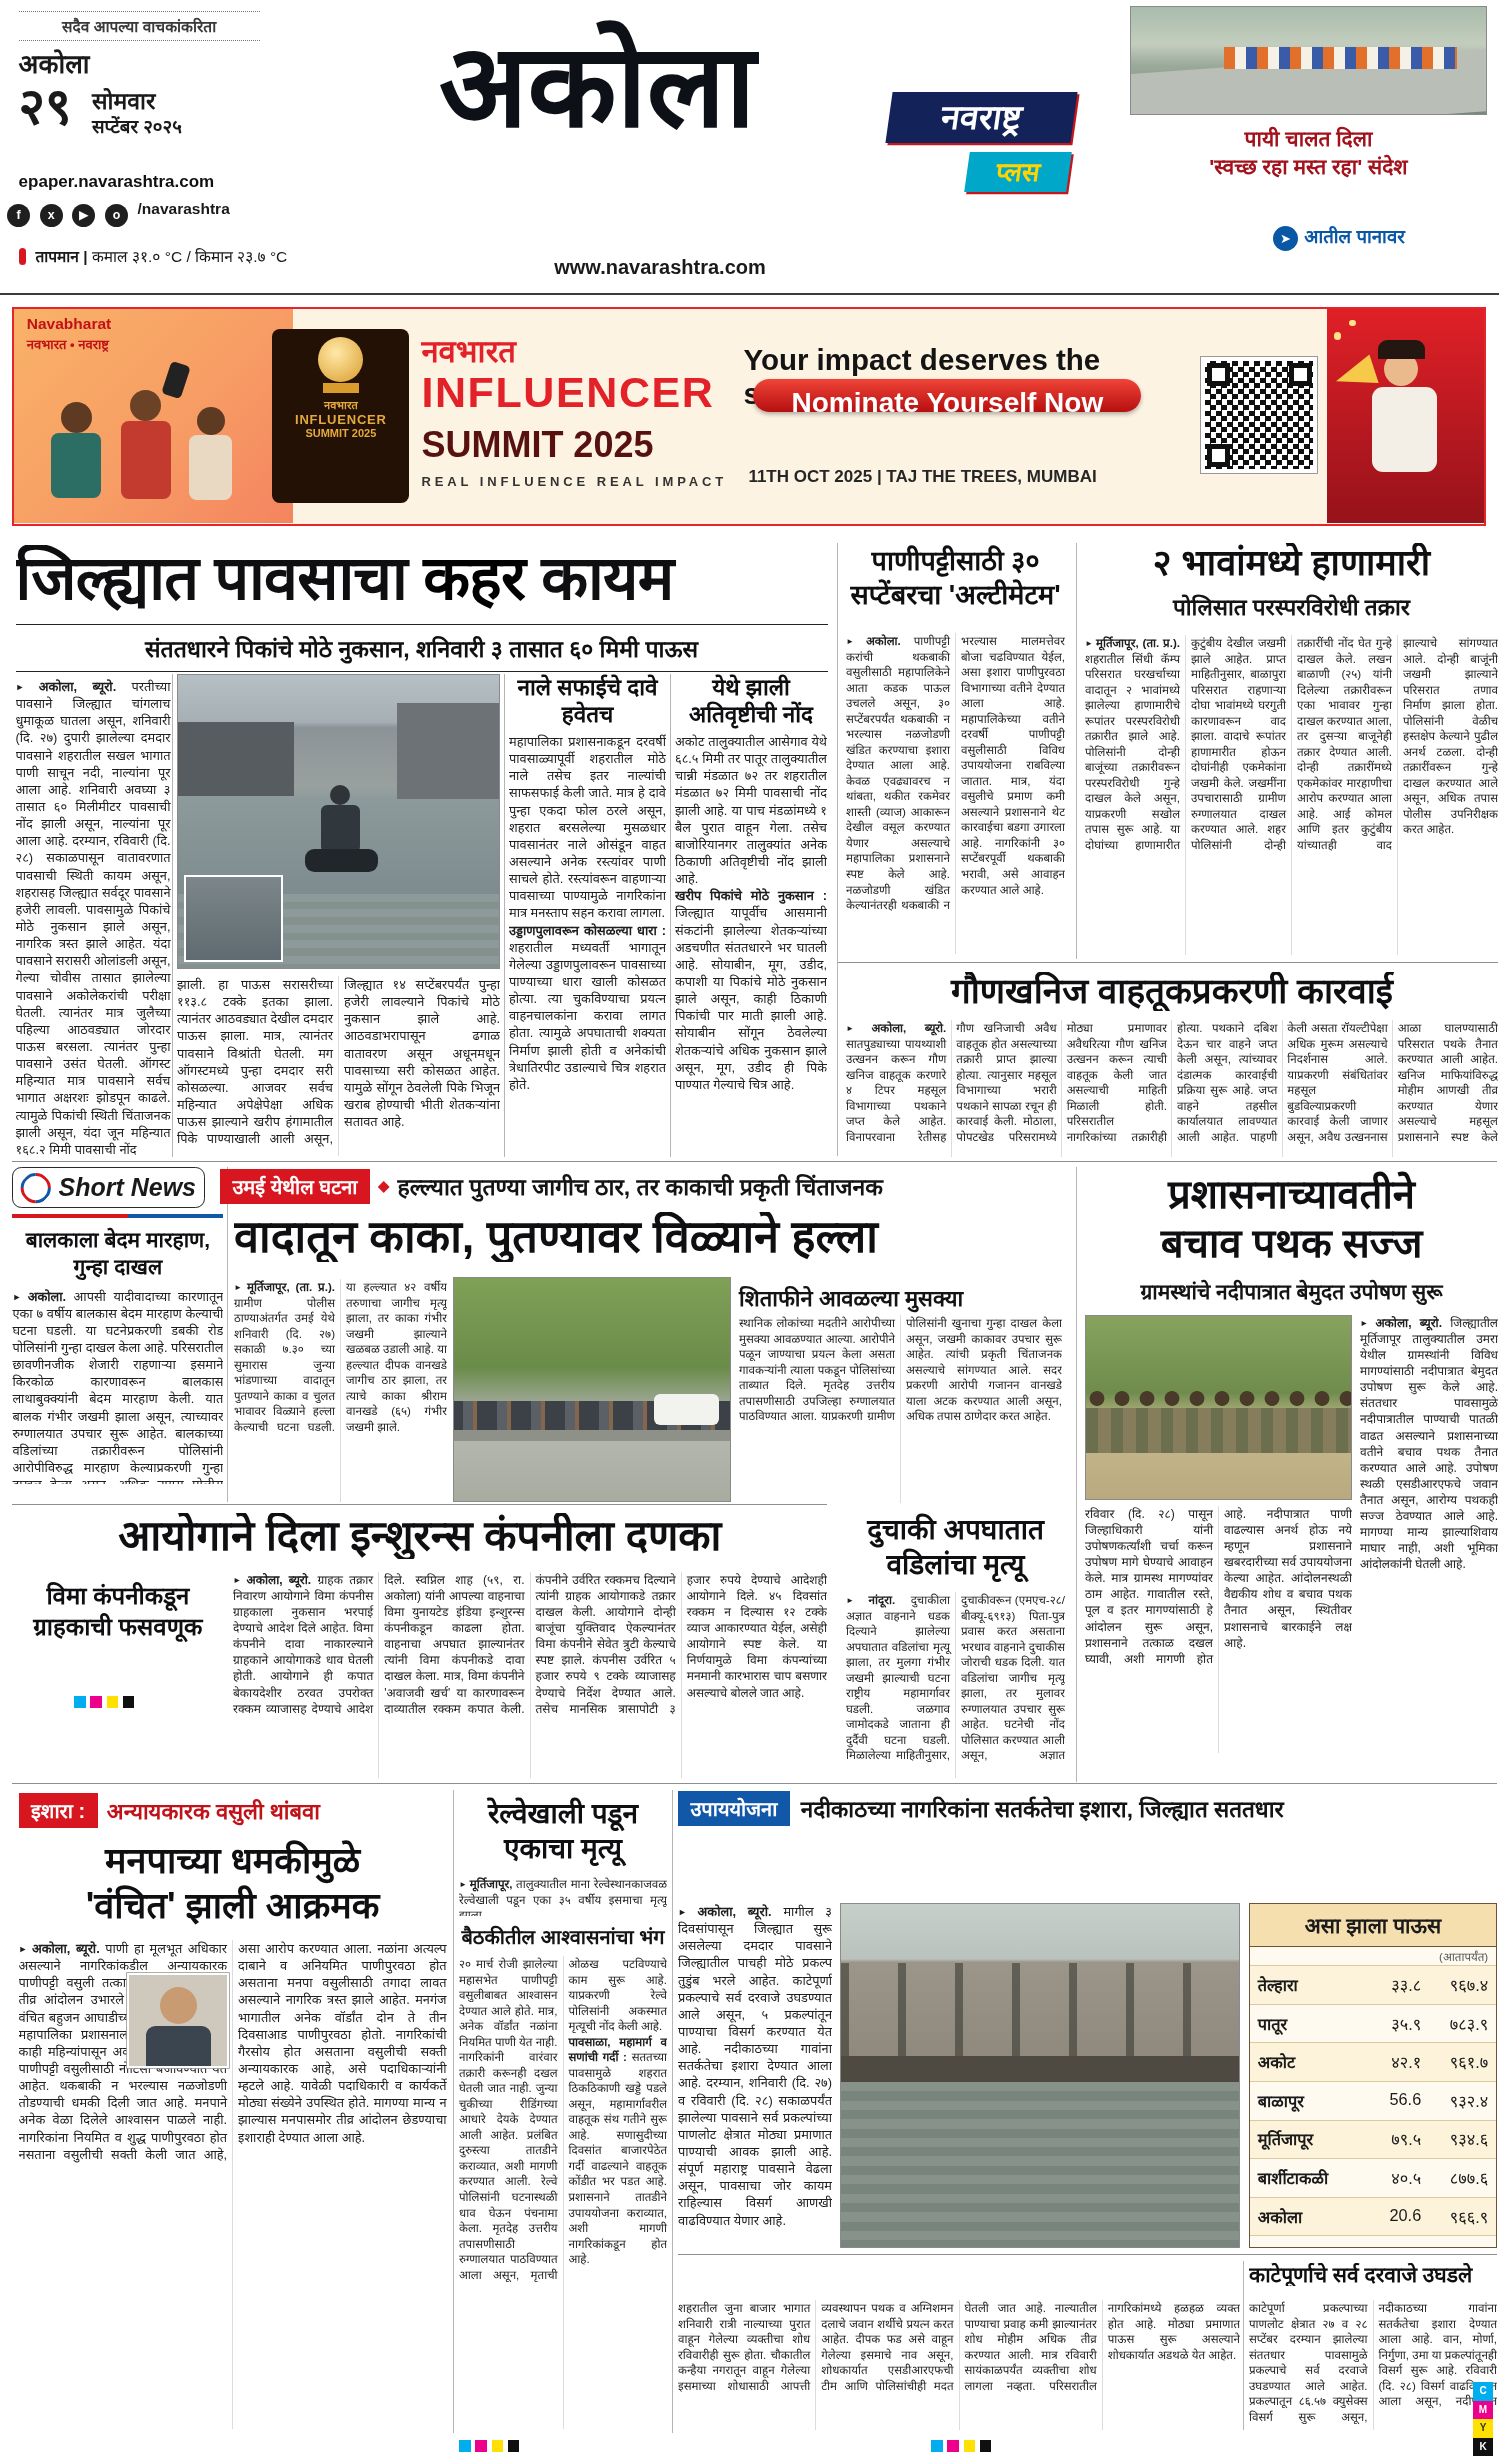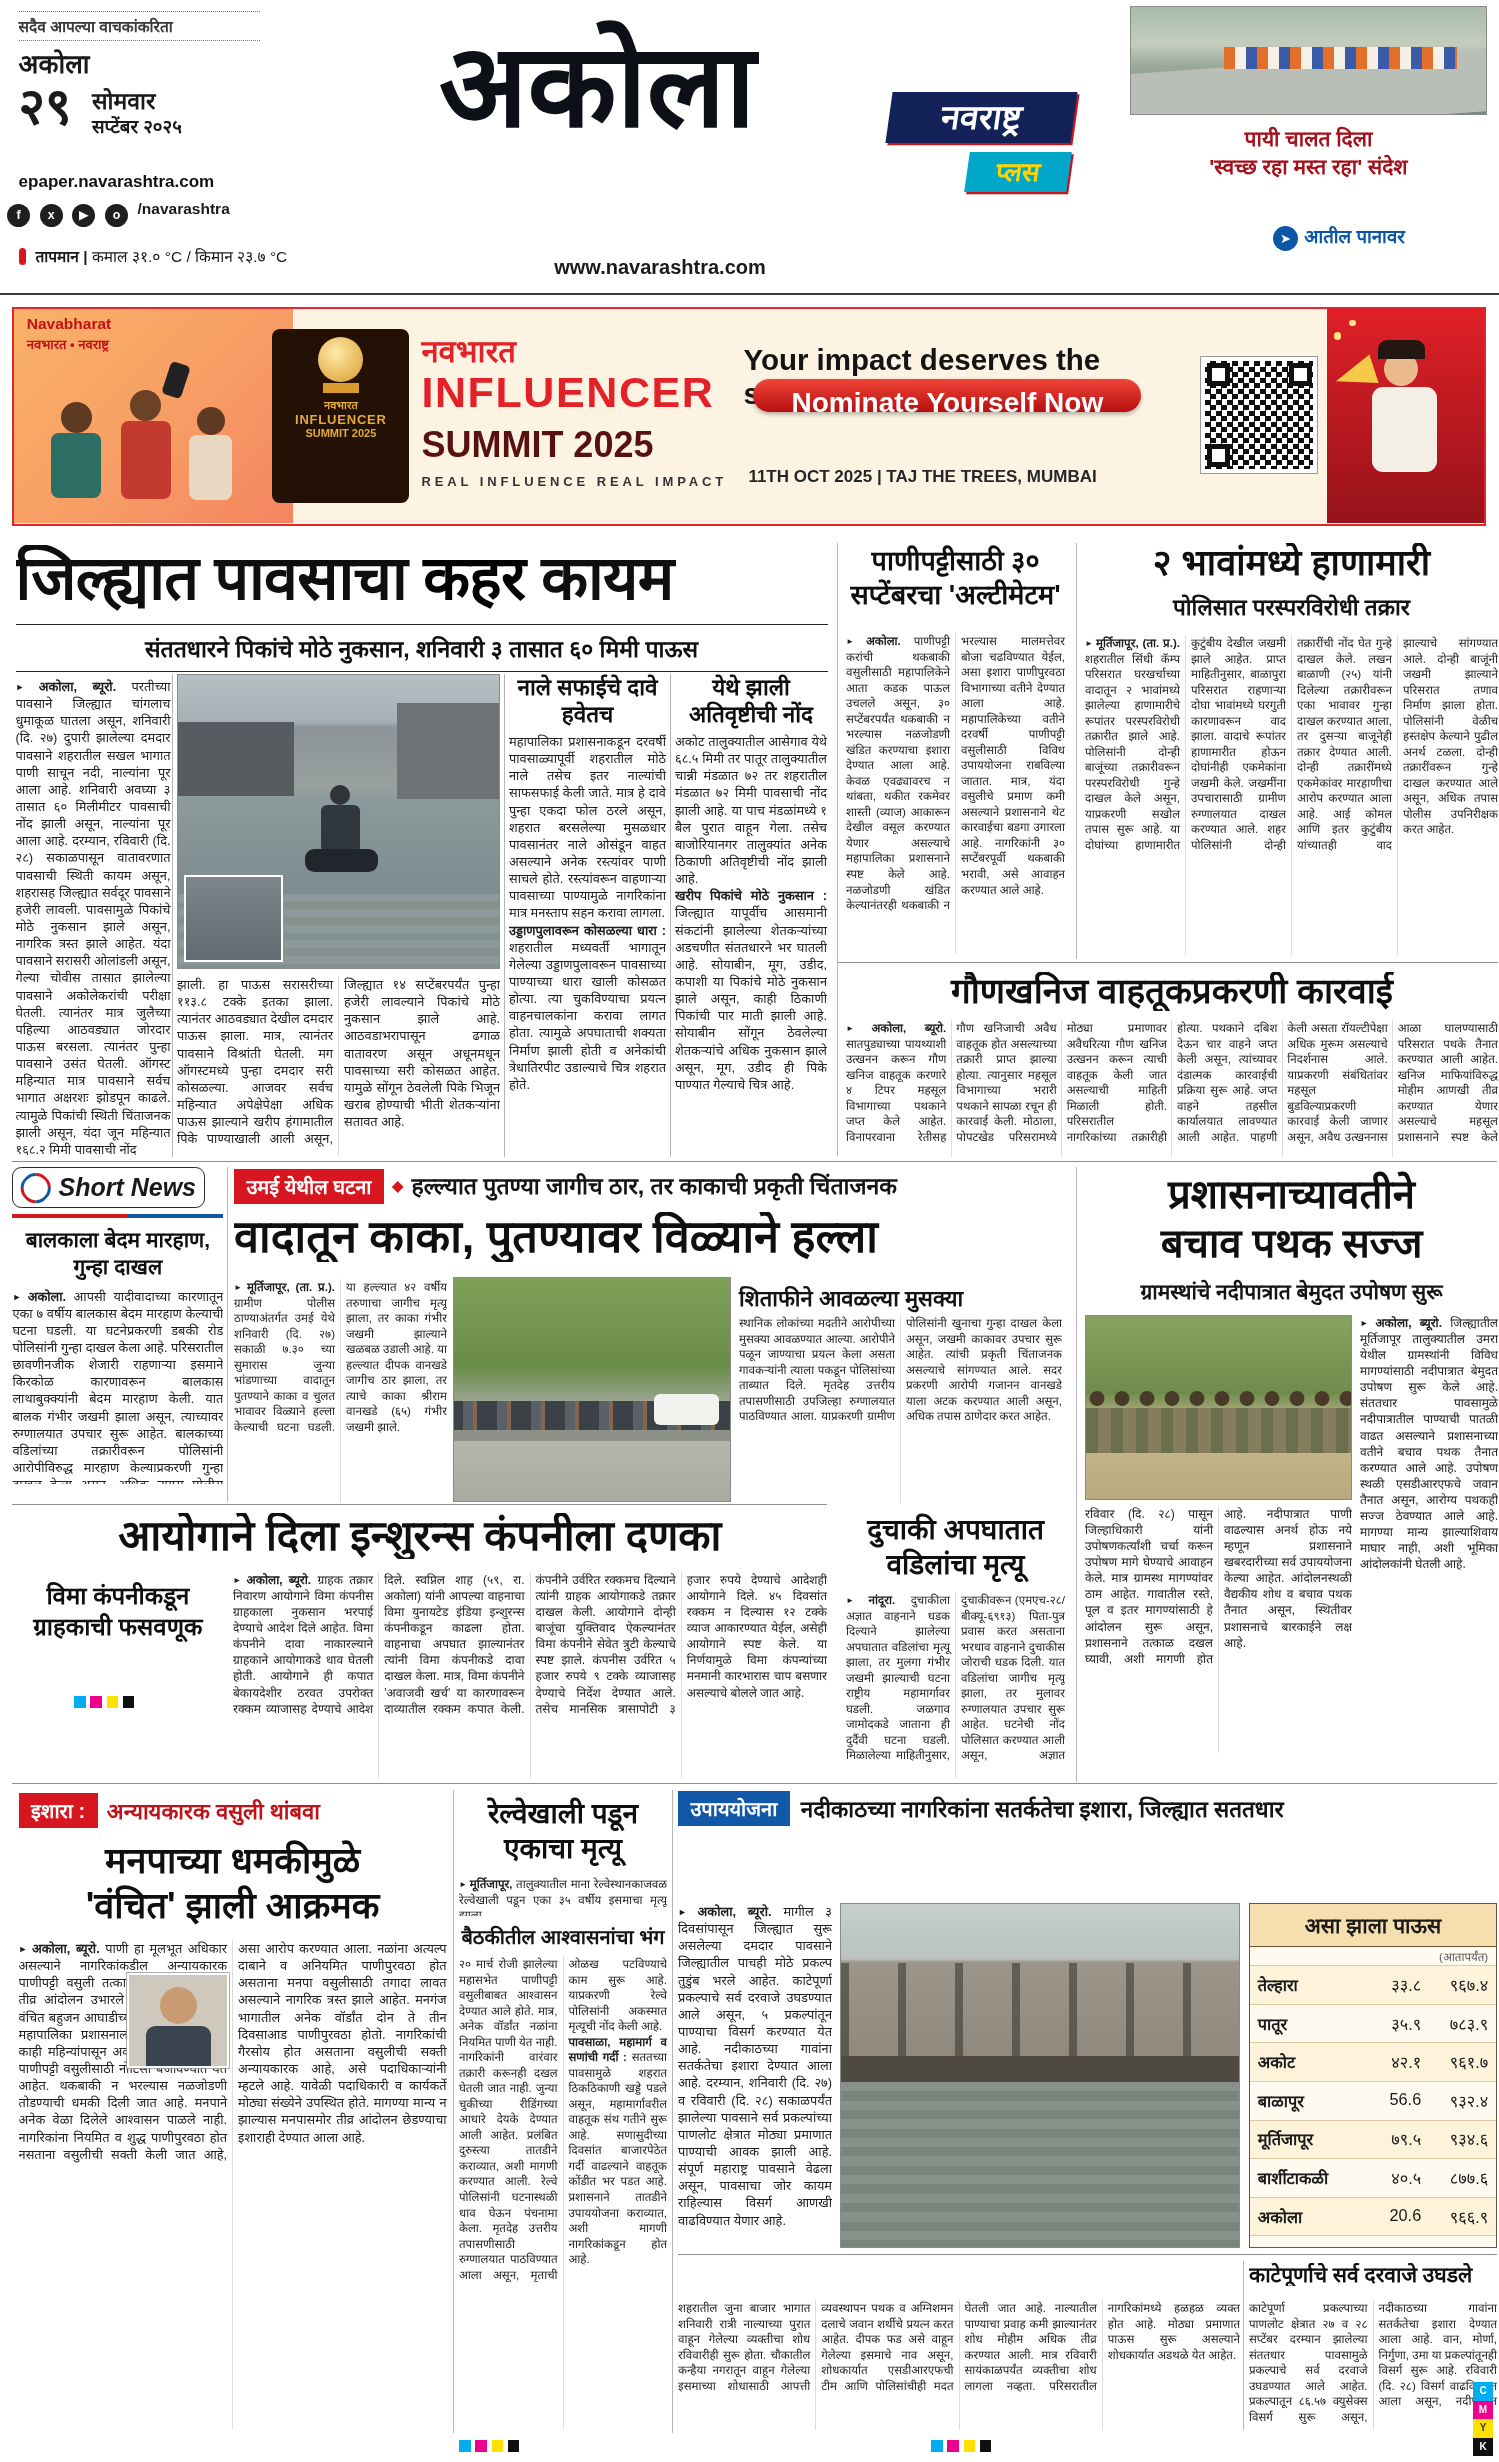--- a/index.html
+++ b/index.html
@@ -22,21 +22,21 @@
 .vline{width:0.8px;background:#b5b5b5}
 .hline{height:0.8px;background:#8e8e8e}
 .tag-red{background:#d8161f;color:#fff;font-weight:800;font-size:20px;padding:3.9px 12.4px;display:inline-block}
 .tag-blue{background:#1258a8;color:#fff;font-weight:800;font-size:20px;padding:3.9px 12.4px;display:inline-block}
 .photo{position:absolute;overflow:hidden;border:0.8px solid #8a8a8a}
 .dots i{display:inline-block;width:11.6px;height:11.6px;margin-right:4.7px}
 .dots .dc{background:#00aeef}.dots .dm{background:#ec008c}.dots .dy{background:#ffe000}.dots .dk{background:#101010}
 .cmyk span{display:block;width:20px;height:18.6px;color:#fff;font-size:10px;font-weight:bold;text-align:center;line-height:18.6px}
 .cmyk .c{background:#00aeef}.cmyk .m{background:#ec008c}.cmyk .y{background:#ffe000;color:#333}.cmyk .k{background:#101010}
 
-.tagline-box{border-top:1.6px dotted #777;border-bottom:1.6px dotted #777;font-size:15.5px;font-weight:bold;color:#3a3a3a;text-align:left;padding:3.1px 0}
+.tagline-box{border-top:1.6px dotted #777;border-bottom:1.6px dotted #777;font-size:15.5px;font-weight:bold;color:#3a3a3a;text-align:center;padding:3.1px 0}
 .soc{display:inline-block;width:23px;height:23px;border-radius:50%;background:#1f1f1f;color:#fff;font-size:12.4px;font-weight:bold;text-align:center;line-height:23px;margin-right:6.2px}
 .brand-nav{background:#14225a;color:#fff;font-weight:800;font-size:34px;text-align:center;line-height:51px;transform:skewX(-8deg);box-shadow:2.3px 2.3px 0 #c5161d}
 .brand-plus{background:#00a7c9;color:#ffd400;font-weight:800;font-size:26px;text-align:center;line-height:40px;transform:skewX(-8deg);box-shadow:2.3px 2.3px 0 #c5161d}
 .thermo{display:inline-block;width:7.8px;height:17px;background:#d8161f;border-radius:3.9px;vertical-align:-3.1px;margin-right:4.7px}
 
 .banner{background:#fdf3e3;border:2.3px solid #e4252c;overflow:hidden}
 .cta-btn{background:linear-gradient(180deg,#f04438,#b50f0f);color:#fff;font-weight:800;font-size:28px;text-align:center;line-height:48px;border-radius:26px;box-shadow:0 2.3px 4.7px rgba(0,0,0,.3);cursor:pointer}
 .trophy-box{background:#241105;border-radius:7.8px;text-align:center;color:#e3a93f;overflow:hidden}
 .trophy-cup{width:45px;height:45px;border-radius:50%;background:radial-gradient(circle at 40% 35%,#ffe9a8,#d99b2b);margin:7.8px auto 1.6px}
 .trophy-base{width:36px;height:9.3px;background:#d99b2b;margin:0 auto 4.7px}
@@ -210,21 +210,21 @@
       <span class="sn-icon"></span><span class="sn-head">Short News</span>
     </div>
     <div class="sn-underline"></div>
     <div class="hl ctr" style="font-size:21px;margin-top:9.3px;line-height:1.25">बालकाला बेदम मारहाण, गुन्हा दाखल</div>
     <div class="body-txt" style="margin-top:7.8px;height:196px">
       <p><b class="byline">अकोला.</b> <span>आपसी यादीवादाच्या कारणातून एका ७ वर्षीय बालकास बेदम मारहाण केल्याची घटना घडली. या घटनेप्रकरणी डबकी रोड पोलिसांनी गुन्हा दाखल केला आहे. परिसरातील छावणीनजीक शेजारी राहणाऱ्या इसमाने किरकोळ कारणावरून बालकास लाथाबुक्क्यांनी बेदम मारहाण केली. यात बालक गंभीर जखमी झाला असून, त्याच्यावर रुग्णालयात उपचार सुरू आहेत. बालकाच्या वडिलांच्या तक्रारीवरून पोलिसांनी आरोपीविरुद्ध मारहाण केल्याप्रकरणी गुन्हा दाखल केला असून, अधिक तपास पोलीस उपनिरीक्षक करत आहेत. या घटनेमुळे परिसरात संतापाची लाट उसळली असून, आरोपीस कठोर शासन करण्याची मागणी नागरिकांकडून करण्यात येत आहे.</span></p>
     </div>
   </div>
   <div class="abs vline" style="left:227px;top:1167px;height:335px"></div>
 
-  <div class="abs" style="left:234px;top:1169px;width:827px;display:flex;align-items:flex-start">
+  <div class="abs" style="left:220px;top:1169px;width:827px;display:flex;align-items:center">
     <span class="tag-red">उमई येथील घटना</span>
     <span class="diamond">◆</span>
     <span class="kicker" style="font-size:23px">हल्ल्यात पुतण्या जागीच ठार, तर काकाची प्रकृती चिंताजनक</span>
   </div>
   <div class="abs hl nowrap" style="left:234px;top:1212px;width:827px;font-size:45px">वादातून काका, पुतण्यावर विळ्याने हल्ला</div>
 
   <div class="abs body-txt cols2 f15" style="left:234px;top:1279px;width:213px;height:223px">
     <p><b class="byline">मूर्तिजापूर, (ता. प्र.).</b> <span>ग्रामीण पोलीस ठाण्याअंतर्गत उमई येथे शनिवारी (दि. २७) सकाळी ७.३० च्या सुमारास जुन्या भांडणाच्या वादातून पुतण्याने काका व चुलत भावावर विळ्याने हल्ला केल्याची घटना घडली. या हल्ल्यात ४२ वर्षीय तरुणाचा जागीच मृत्यू झाला, तर काका गंभीर जखमी झाल्याने खळबळ उडाली आहे. या हल्ल्यात दीपक वानखडे जागीच ठार झाला, तर त्याचे काका श्रीराम वानखडे (६५) गंभीर जखमी झाले.</span></p>
   </div>
 

